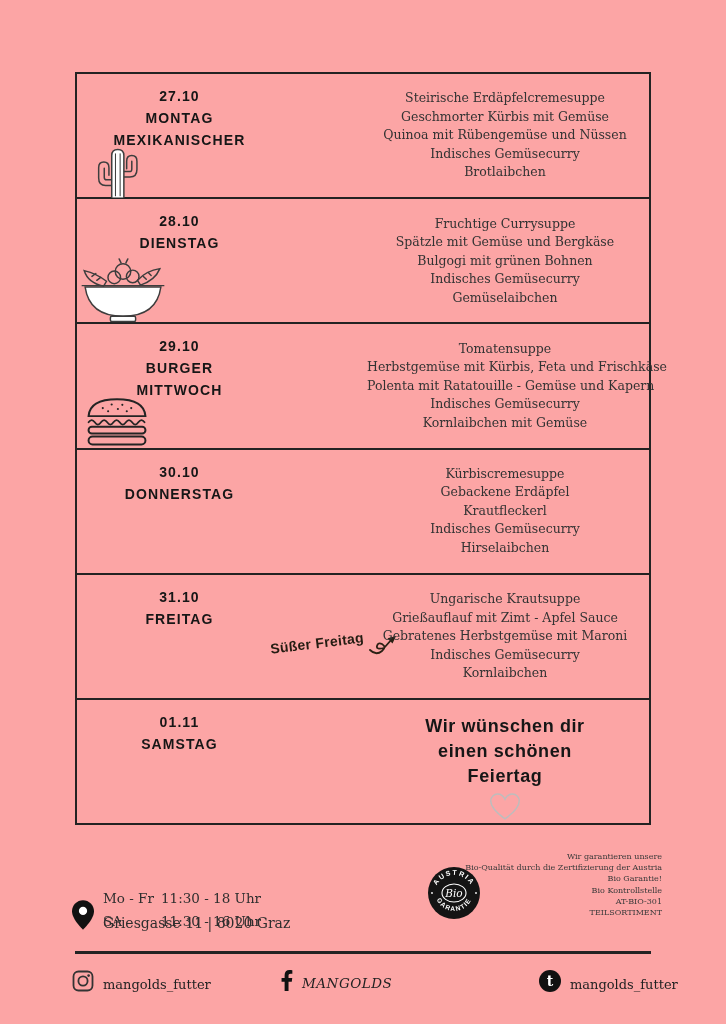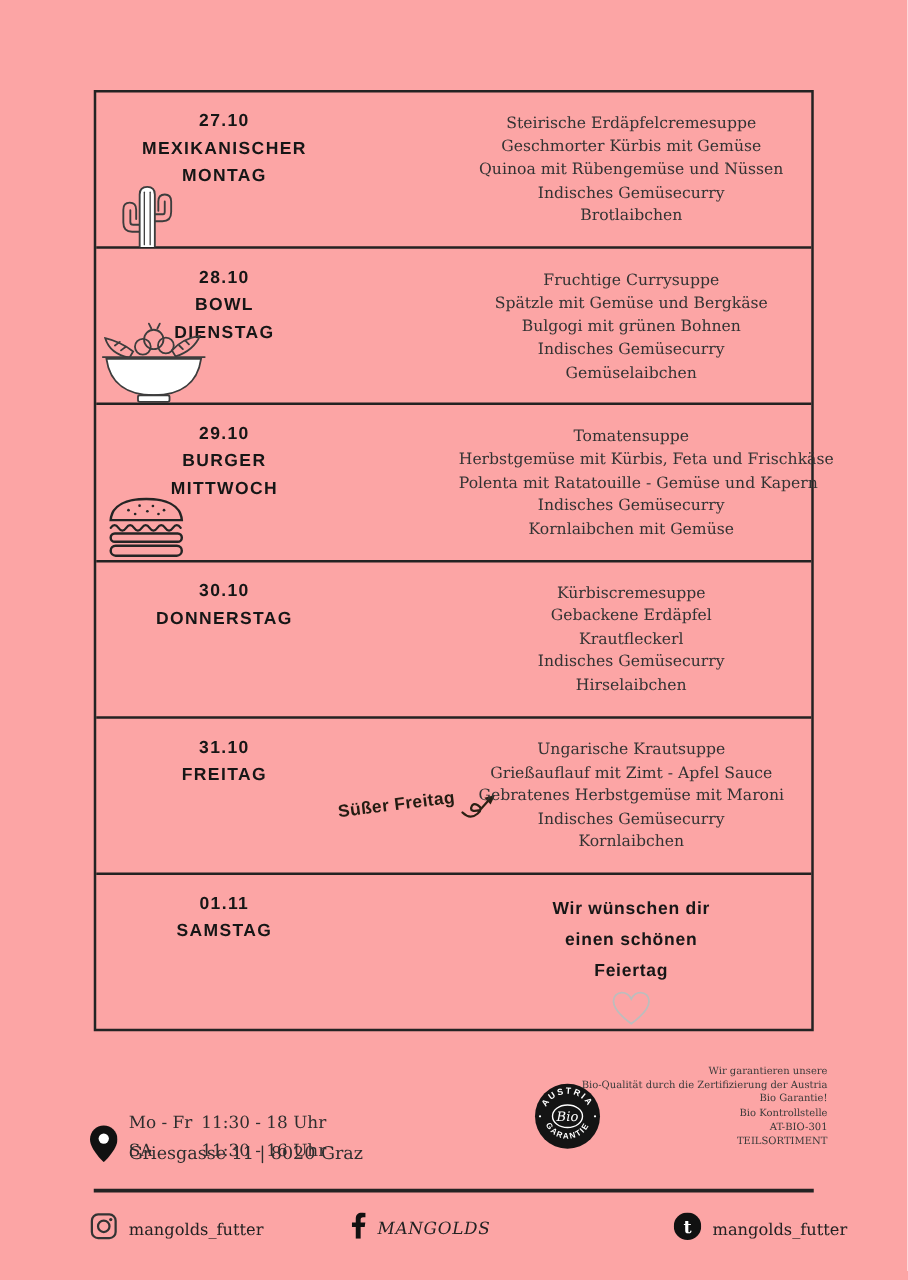--- a/index.html
+++ b/index.html
@@ -23,21 +23,21 @@
   .row-icon{position:absolute;line-height:0;}
   .icon-cactus{left:10px;bottom:-1px;}
   .icon-bowl{left:1px;bottom:-1px;}
   .icon-burger{left:8px;bottom:2px;}
 
   .sweet-note{position:absolute;left:193px;top:55px;width:150px;display:flex;align-items:center;gap:4px;}
   .sweet-note-text{font-family:"Liberation Sans",sans-serif;font-weight:800;font-size:14px;
                    color:#241c12;transform:rotate(-7deg);white-space:nowrap;letter-spacing:0.3px;}
 
   .message-block{position:absolute;left:290px;right:6px;top:14px;text-align:center;
-                 font-family:"Liberation Sans",sans-serif;font-weight:bold;font-size:14px;
+                 font-family:"Liberation Sans",sans-serif;font-weight:bold;font-size:18px;
                  line-height:25px;letter-spacing:0.6px;color:#161616;}
   .message-heart{margin-top:3px;line-height:0;}
 
   
   .hours{position:absolute;left:103px;top:847px;font-size:13.5px;line-height:23px;color:#2e2e2e;margin-top:40px;}
   .hours-row{display:flex;}
   .hours-days{width:58px;}
   .pin{position:absolute;left:72px;top:900px;line-height:0;}
   .address{position:absolute;left:103px;top:915px;font-size:14px;color:#2e2e2e;}
 
@@ -59,22 +59,22 @@
 </head>
 <body>
 
 <div class="page">
 
   <div class="menu-table">
 
     <div class="row">
       <div class="day-block">
         <div>27.10</div>
+        <div>MONTAG</div>
         <div>MEXIKANISCHER</div>
-        <div>MONTAG</div>
       </div>
       <div class="row-icon icon-cactus">
         <svg width="56" height="55" viewBox="0 0 60 58" fill="none" stroke="#3d3d3d" stroke-width="1.6" stroke-linecap="round">
           <path d="M27,45 L20,45 Q12.5,45 12.5,37 L12.5,26 Q12.5,20 18,20 Q23.5,20 23.5,26 L23.5,34"></path>
           <path d="M27,39 L21,39 Q18.5,39 18.5,36.5 L18.5,26.5"></path>
           <path d="M39,36 L46,36 Q53.5,36 53.5,28 L53.5,19 Q53.5,13 48,13 Q42.5,13 42.5,19 L42.5,27"></path>
           <path d="M39,30 L46.5,30 Q48,30 48,27.5 L48,19"></path>
           <path d="M26.5,58 L26.5,13 Q26.5,6.5 33,6.5 Q39.5,6.5 39.5,13 L39.5,58" fill="#fff"></path>
           <path d="M30.5,56 L30.5,11" stroke-width="1.1"></path>
           <path d="M35.5,56 L35.5,11" stroke-width="1.1"></path>
@@ -85,21 +85,20 @@
         <div class="menu-line">Geschmorter Kürbis mit Gemüse</div>
         <div class="menu-line">Quinoa mit Rübengemüse und Nüssen</div>
         <div class="menu-line">Indisches Gemüsecurry</div>
         <div class="menu-line">Brotlaibchen</div>
       </div>
     </div>
 
     <div class="row">
       <div class="day-block">
         <div>28.10</div>
-        <div>BOWL</div>
         <div>DIENSTAG</div>
       </div>
       <div class="row-icon icon-bowl">
         <svg width="90" height="66" viewBox="0 0 92 68" fill="none" stroke="#3d3d3d" stroke-width="1.5" stroke-linecap="round">
           <circle cx="46" cy="15" r="8"></circle>
           <circle cx="56" cy="20" r="6.5"></circle>
           <circle cx="37" cy="21" r="6.5"></circle>
           <path d="M44,6 l-2,-4 M49,6 l2,-4"></path>
           <path d="M26,30 Q10,27 6,14 Q19,17 29,25 Z"></path>
           <path d="M14,20 l4,-3 M19,24 l4,-3"></path>

